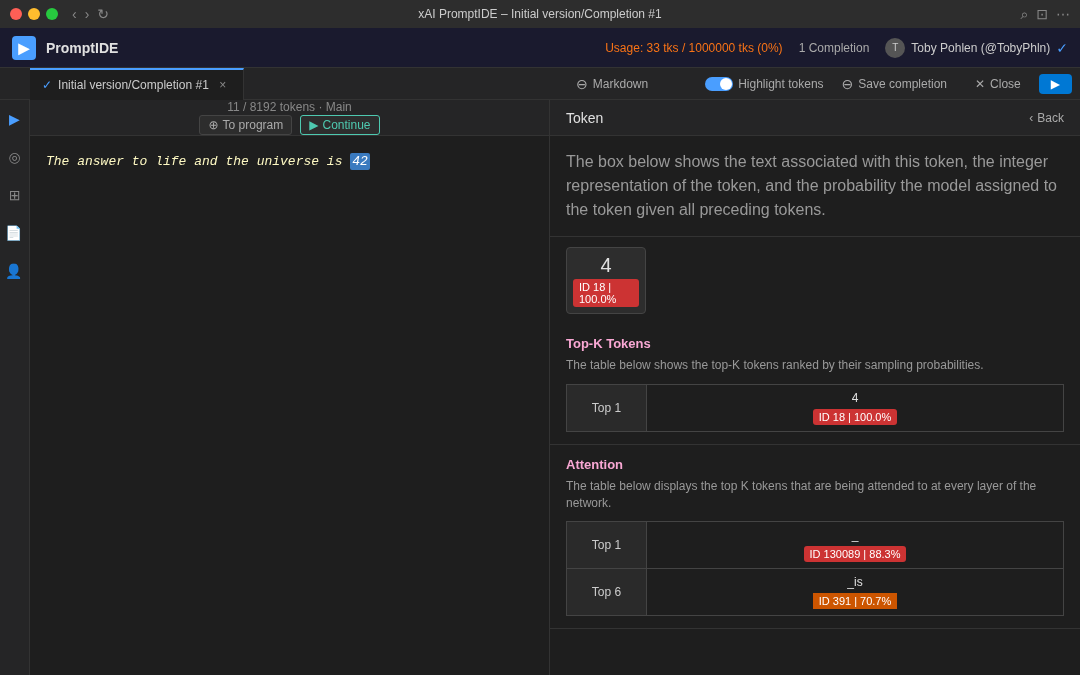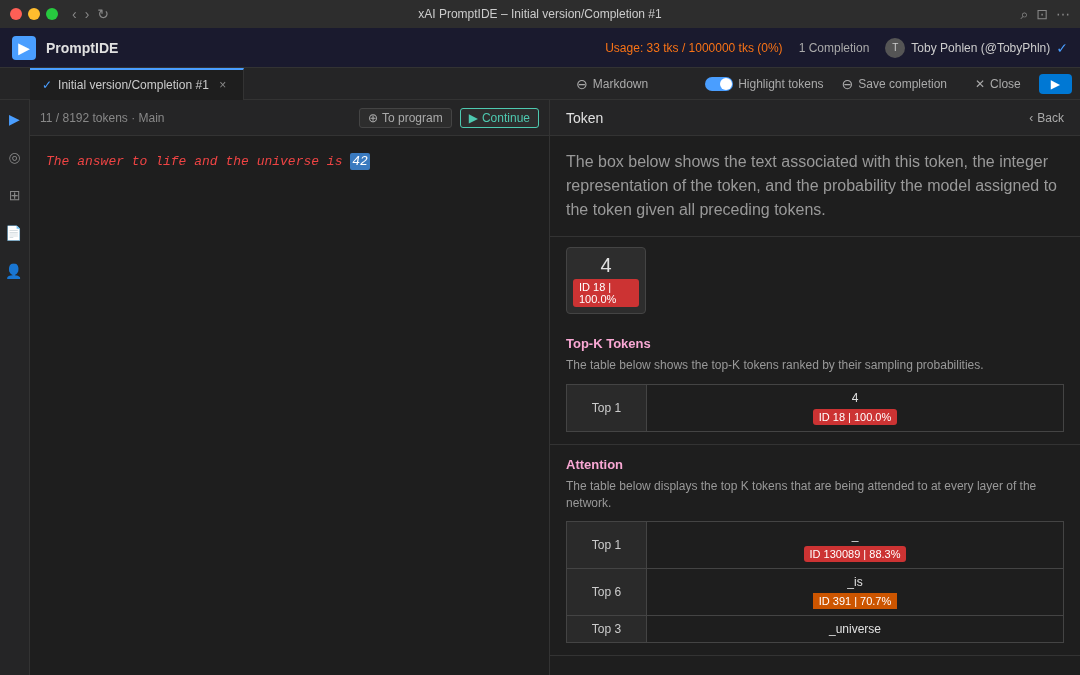--- a/index.html
+++ b/index.html
@@ -47,29 +47,29 @@
     
     .main-layout { display: flex; height: calc(675px - 28px - 40px - 32px); }
 
     
     .sidebar-icons { width: 30px; background: #252526; display: flex; flex-direction: column; align-items: center; padding: 8px 0; gap: 16px; border-right: 1px solid #333; }
     .sidebar-icon { width: 22px; height: 22px; display: flex; align-items: center; justify-content: center; color: #888; font-size: 14px; cursor: pointer; border-radius: 3px; }
     .sidebar-icon.active { color: #4a9eff; }
 
     
     .left-panel { width: 520px; display: flex; flex-direction: column; border-right: 1px solid #333; }
-    .left-toolbar { height: 36px; background: #252526; display: flex; align-items: center; justify-content: space-between; padding: 0 10px; border-bottom: 1px solid #333; }
+    .left-toolbar { height: 36px; background: #252526; display: flex; align-items: center; justify-content: space-between; padding: 0 10px; border-bottom: 1px solid #333; flex-direction: column; }
     .left-toolbar-info { font-size: 12px; color: #888; }
     .left-toolbar-btns { display: flex; gap: 8px; align-items: center; }
     .action-btn { display: flex; align-items: center; gap: 4px; padding: 2px 8px; border-radius: 3px; font-size: 12px; color: #aaa; cursor: pointer; border: 1px solid #444; background: #2d2d2d; }
     .play-btn { color: #4ec9b0; border-color: #4ec9b0; }
 
     
     .editor-area { flex: 1; padding: 16px; background: #1e1e1e; font-family: 'Courier New', monospace; font-size: 13px; color: #ccc; font-style: italic; line-height: 1.6; }
-    .editor-text { color: #ef4444; font-style: italic; }
+    .editor-text { color: #fef9c3; font-style: italic; }
     .token-highlight { background: #3a7abf; color: white; padding: 1px 2px; border-radius: 2px; }
 
     
     .right-panel { flex: 1; display: flex; flex-direction: column; background: #1e1e1e; overflow-y: auto; }
     .right-header { height: 36px; display: flex; align-items: center; justify-content: space-between; padding: 0 16px; border-bottom: 1px solid #333; background: #252526; gap: 32px; }
     .right-header-title { font-size: 14px; color: #e0e0e0; font-weight: 500; }
     .back-btn { display: flex; align-items: center; gap: 4px; font-size: 12px; color: #aaa; cursor: pointer; }
 
     
     .token-info { padding: 14px 16px; border-bottom: 1px solid #333; }
@@ -258,28 +258,18 @@
           <td class="row-label">
             <span>Top 6</span>
           </td>
           <td class="row-value">
             <div class="token-cell">
               <span>_is</span>
               <span class="orange-badge">ID 391 | 70.7%</span>
             </div>
           </td>
         </tr>
-        <tr>
-          <td class="row-label">
-            <span>Top 3</span>
-          </td>
-          <td class="row-value">
-            <div class="token-cell">
-              <span>_universe</span>
-            </div>
-          </td>
-        </tr>
       </tbody>
         </table>
     </div>
 
   </div>
 </div>
 
 </body></html>

